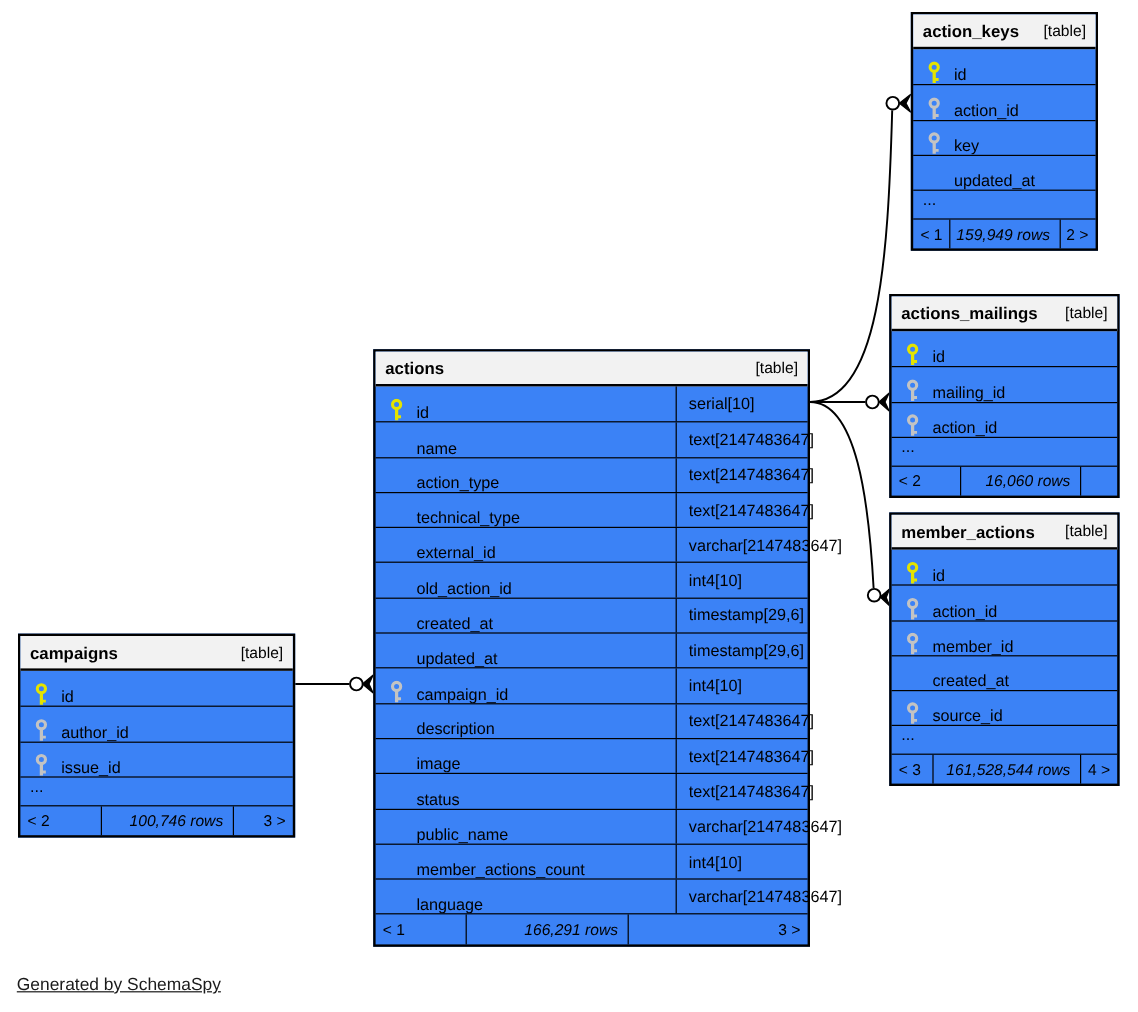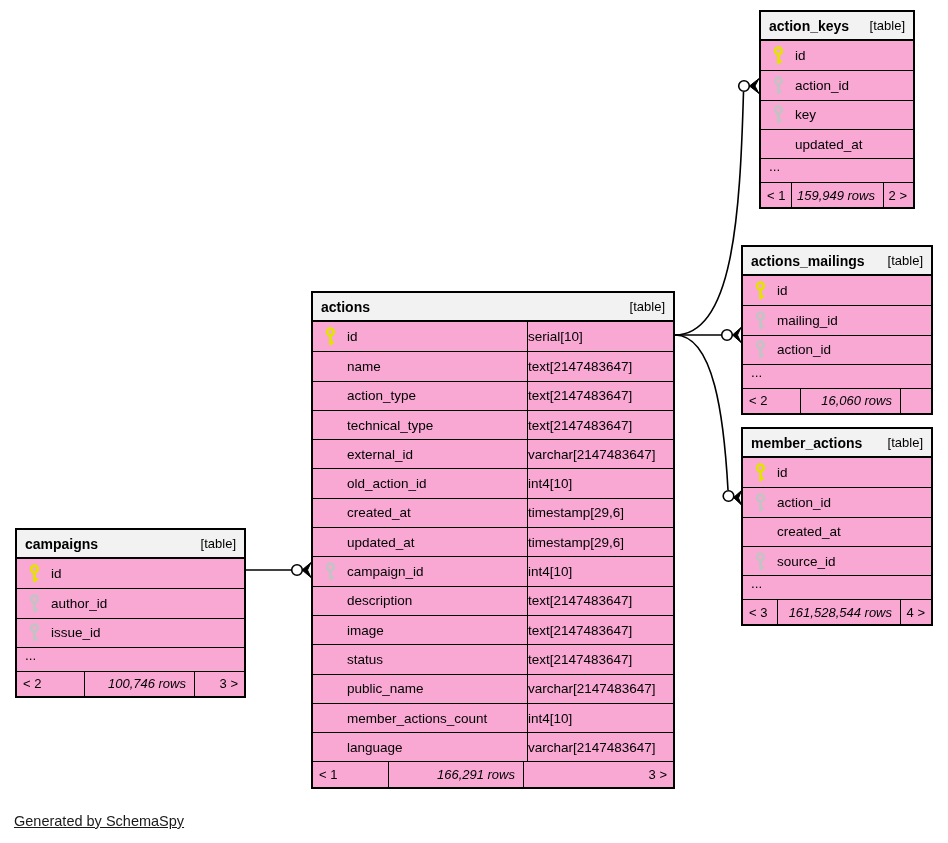--- a/index.html
+++ b/index.html
@@ -6,45 +6,45 @@
   body{
     width:948px;height:843px;position:relative;overflow:hidden;
     font-family:"Liberation Sans","DejaVu Sans",sans-serif;color:#000;
   }
   .connectors{position:absolute;left:0;top:0;z-index:0;}
   .rel{fill:none;stroke:#000;stroke-width:1.6px;}
   .zero{fill:#fff;stroke:#000;stroke-width:1.6px;}
   .crow{fill:#000;stroke:#000;stroke-width:1px;}
 
   .db-table{
-    position:absolute;z-index:1;background:#f9a8d4;
+    position:absolute;z-index:1;background:#3b82f6;
     border:2px solid #000;box-sizing:border-box;
   }
   .tbl-header{
     height:29px;background:#f2f2f2;border-bottom:2px solid #000;
     display:flex;justify-content:space-between;align-items:center;
     padding:0 8px;box-sizing:border-box;
   }
   .tbl-name{font-weight:bold;font-size:14px;white-space:nowrap;}
   .tbl-kind{font-size:13px;white-space:nowrap;margin-left:8px;}
   .tbl-body{display:flex;flex-direction:column;}
   .tbl-row{
-    display:flex;align-items:center;height:29.3px;box-sizing:border-box;
+    display:flex;align-items:flex-end;height:29.3px;box-sizing:border-box;
     font-size:13.5px;white-space:nowrap;
   }
   .tbl-row + .tbl-row{border-top:1px solid #000;}
   .icon-cell{
     width:34px;flex:0 0 34px;display:flex;align-items:center;
     padding-left:11px;box-sizing:border-box;
   }
   .col-name{flex:1;overflow:hidden;}
   .t-actions .col-name{flex:0 0 180px;}
   .col-type{
     flex:1;align-self:stretch;display:flex;align-items:center;
-    border-left:1.5px solid #000;padding-left:0;box-sizing:border-box;
+    border-left:1.5px solid #000;padding-left:10px;box-sizing:border-box;margin-left:36px;
   }
   .ellipsis-row{height:24px;padding-left:8px;align-items:flex-start;line-height:16px;}
   .tbl-footer{
     display:flex;border-top:1px solid #000;height:25px;box-sizing:border-box;
     font-size:13px;
   }
   .t-actions .tbl-footer{height:26px;}
   .ft-cell{
     display:flex;align-items:center;box-sizing:border-box;white-space:nowrap;
   }
@@ -208,20 +208,30 @@
         <span class="icon-cell">
           <svg width="13" height="19" viewBox="0 0 13 19">
             <circle cx="6.5" cy="5" r="3.4" fill="none" stroke="#c3c3c3" stroke-width="2.6"></circle>
             <line x1="6.5" y1="8.4" x2="6.5" y2="18.2" stroke="#c3c3c3" stroke-width="2.7"></line>
             <line x1="6.5" y1="15.3" x2="10.2" y2="15.3" stroke="#c3c3c3" stroke-width="2.4"></line>
           </svg>
         </span>
         <span class="col-name">action_id</span>
       </div>
       <div class="tbl-row">
+        <span class="icon-cell">
+          <svg width="13" height="19" viewBox="0 0 13 19">
+            <circle cx="6.5" cy="5" r="3.4" fill="none" stroke="#c3c3c3" stroke-width="2.6"></circle>
+            <line x1="6.5" y1="8.4" x2="6.5" y2="18.2" stroke="#c3c3c3" stroke-width="2.7"></line>
+            <line x1="6.5" y1="15.3" x2="10.2" y2="15.3" stroke="#c3c3c3" stroke-width="2.4"></line>
+          </svg>
+        </span>
+        <span class="col-name">member_id</span>
+      </div>
+      <div class="tbl-row">
         <span class="icon-cell"></span>
         <span class="col-name">created_at</span>
       </div>
       <div class="tbl-row">
         <span class="icon-cell">
           <svg width="13" height="19" viewBox="0 0 13 19">
             <circle cx="6.5" cy="5" r="3.4" fill="none" stroke="#c3c3c3" stroke-width="2.6"></circle>
             <line x1="6.5" y1="8.4" x2="6.5" y2="18.2" stroke="#c3c3c3" stroke-width="2.7"></line>
             <line x1="6.5" y1="15.3" x2="10.2" y2="15.3" stroke="#c3c3c3" stroke-width="2.4"></line>
           </svg>

